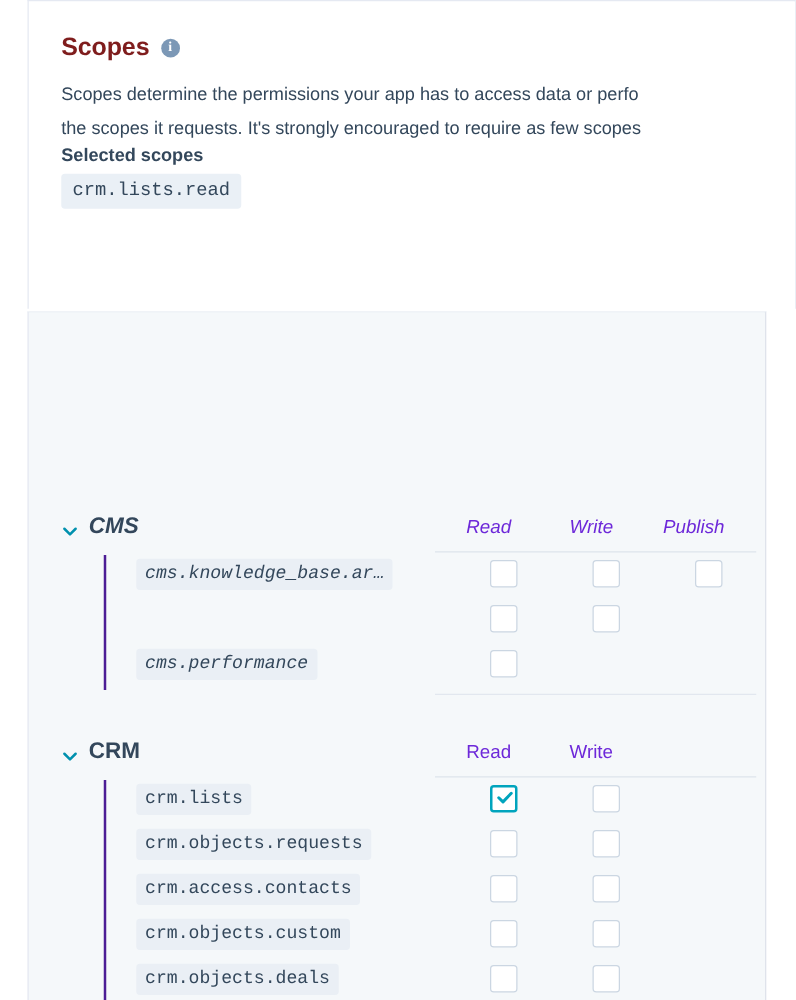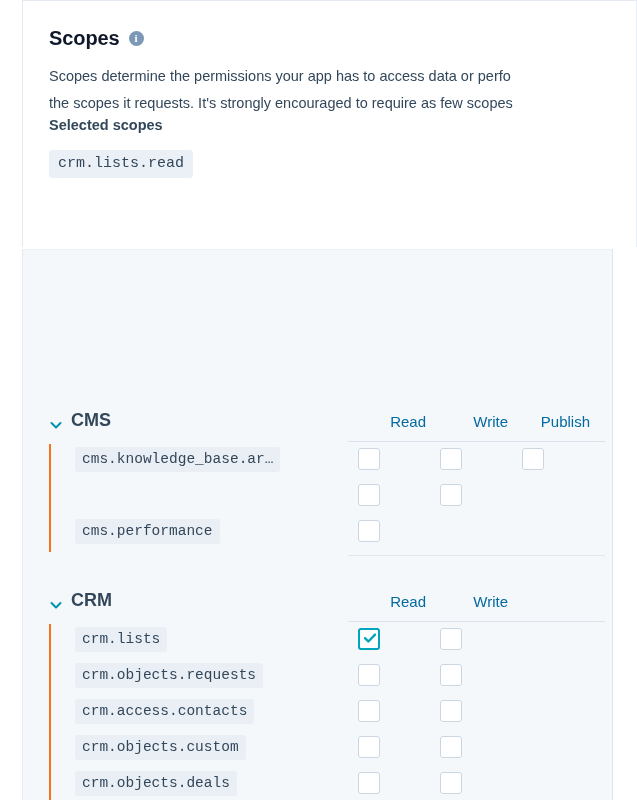--- a/index.html
+++ b/index.html
@@ -35,21 +35,21 @@
 
   .card-title-row {
     display: flex;
     align-items: center;
     gap: 9px;
     margin-bottom: 13px;
   }
   .card-title {
     font-size: 20px;
     font-weight: bold;
-    color: #0f172a;
+    color: #7f1d1d;
     letter-spacing: -0.1px;
   }
   .info-icon {
     width: 15px; height: 15px;
     border-radius: 50%;
     background: #7c98b6;
     display: inline-flex;
     align-items: center;
     justify-content: center;
     color: #ffffff;
@@ -67,21 +67,21 @@
     white-space: nowrap;
     max-width: 640px;
   }
 
   .selected-label {
     font-size: 14.5px;
     font-weight: bold;
     color: #33475b;
   }
 
-  .chip-row { margin-top: 17px; text-decoration: underline; }
+  .chip-row { margin-top: 6px; text-decoration: underline; }
 
   .chip {
     display: inline-block;
     background: #eaf0f6;
     border-radius: 3px;
     padding: 5px 9px 6px 9px;
     font-family: "Liberation Mono", monospace;
     font-size: 15px;
     color: #33475b;
     letter-spacing: 0px;
@@ -124,21 +124,21 @@
     font-family: "Liberation Sans", sans-serif;
     font-size: 16px;
     color: #33475b;
     padding: 0;
   }
   .search-input::placeholder { color: #7c98b6; opacity: 1; }
   .search-icon svg { display: block; }
 
   
   .group { position: absolute; left: 26px; width: 556px; }
-  #group-cms { top: 160px; }
+  #group-cms { top: 160px; font-style: italic; }
   #group-crm { top: 340px; }
 
   .group-head {
     position: relative;
     height: 32px;
   }
   .chevron {
     position: absolute;
     left: 0px; top: 8px;
     width: 14px; height: 14px;
@@ -157,33 +157,34 @@
     left: 299px;
     top: 1px;
     width: 257px;
     border-bottom: 1px solid #dde3ec;
     height: 31px;
   }
   .col-head {
     position: absolute;
     top: 2px;
     font-size: 15px;
-    color: #0369a1;
-    text-align: right;
+    color: #6d28d9;
+    text-align: center;
     width: 70px;
   }
   .col-read   { left: 8px; }
   .col-write  { left: 90px; }
   .col-publish{ left: 172px; }
 
   .rows {
     position: relative;
     margin-top: 2px;
     padding-left: 24px;
-    border-left: 2px solid #f97316;
+    border-left: 2px solid #4c1d95;
+    margin-left: 34px;
   }
   .scope-row {
     position: relative;
     height: 36px;
   }
   .scope-name {
     position: absolute;
     left: 0px; top: 3px;
     display: inline-block;
     background: #eaeff5;

